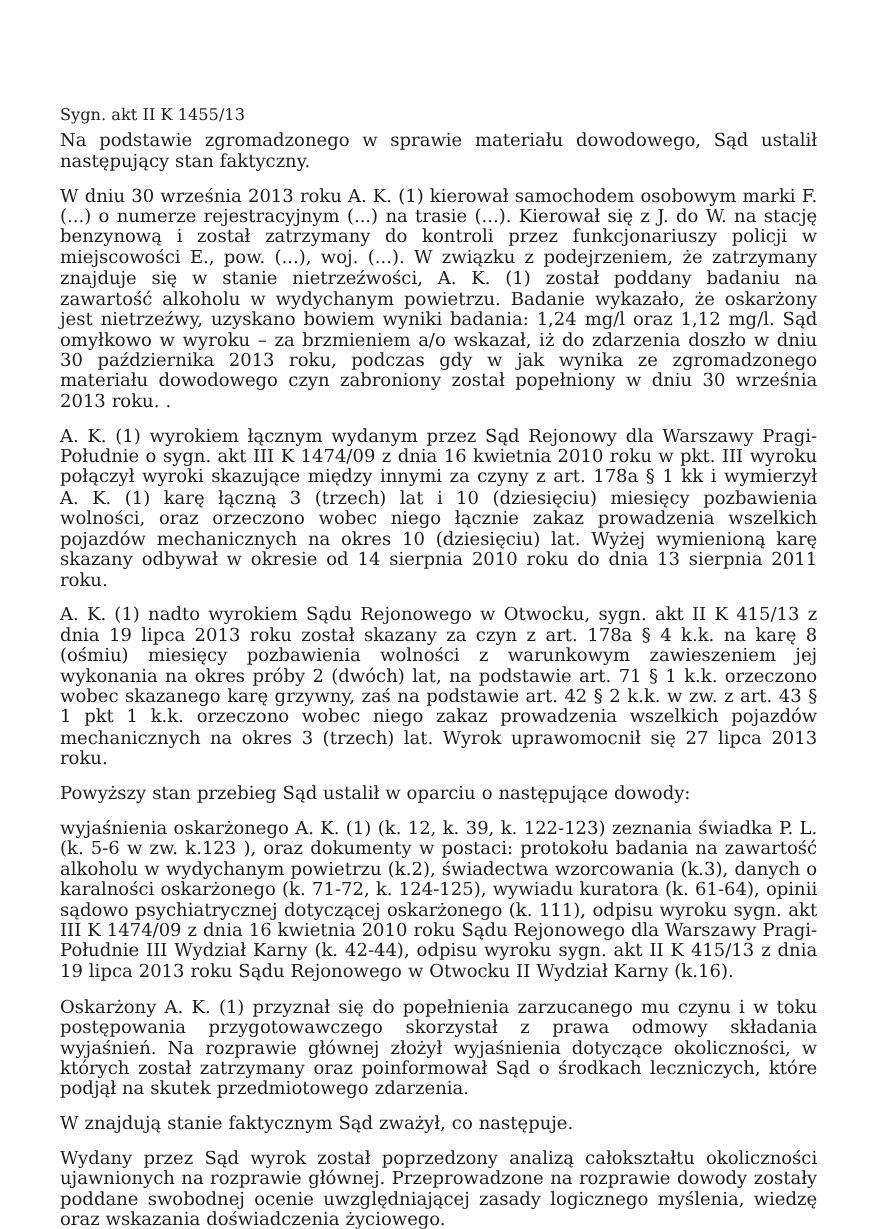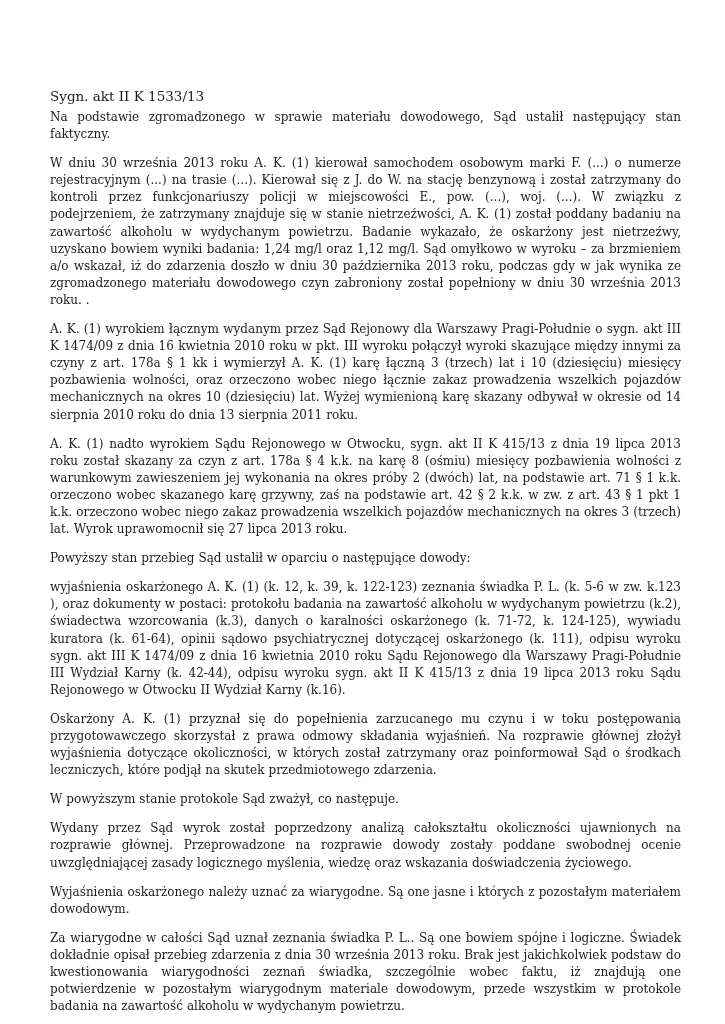--- a/index.html
+++ b/index.html
@@ -30,44 +30,44 @@
   .doc-title {
     font-size: 26px;
     line-height: 32px;
     font-weight: normal;
     letter-spacing: 0.5px;
     text-align: center;
     margin: 2px 0 8px 0;
     color: #141414;
   }
   .body-text p {
-    font-size: 12px;
+    font-size: 15px;
     line-height: 17.1px;
     margin: 0 0 12px 0;
     text-align: justify;
     text-justify: inter-word;
     word-spacing: 0.2px;
   }
   .body-text p:last-child {
     margin-bottom: 0;
   }
 </style>
 </head>
 <body>
 
 <div class="page">
-  <p class="case-number">Sygn. akt II K 1533/13</p>
+  <p class="case-number">Sygn. akt II K 1455/13</p>
 
 
   <div class="body-text">
     <p>Na podstawie zgromadzonego w sprawie materiału dowodowego, Sąd ustalił następujący stan faktyczny.</p>
     <p>W dniu 30 września 2013 roku A. K. (1) kierował samochodem osobowym marki F. (...) o numerze rejestracyjnym (...) na trasie (...). Kierował się z J. do W. na stację benzynową i został zatrzymany do kontroli przez funkcjonariuszy policji w miejscowości E., pow. (...), woj.  (...). W związku z podejrzeniem, że zatrzymany znajduje się w stanie nietrzeźwości, A. K. (1) został poddany badaniu na zawartość alkoholu w wydychanym powietrzu. Badanie wykazało, że oskarżony jest nietrzeźwy, uzyskano bowiem wyniki badania: 1,24 mg/l oraz 1,12 mg/l. Sąd omyłkowo w wyroku – za brzmieniem a/o wskazał, iż do zdarzenia doszło w dniu 30 października 2013 roku, podczas gdy w jak wynika ze zgromadzonego materiału dowodowego czyn zabroniony został popełniony w dniu 30 września 2013 roku. .</p>
     <p>A. K. (1) wyrokiem łącznym wydanym przez Sąd Rejonowy dla Warszawy Pragi-Południe o sygn. akt III K 1474/09 z dnia 16 kwietnia 2010 roku w pkt. III wyroku połączył wyroki skazujące między innymi za czyny z art. 178a § 1 kk i wymierzył A. K. (1) karę łączną 3 (trzech) lat i 10 (dziesięciu) miesięcy pozbawienia wolności, oraz orzeczono wobec niego łącznie zakaz prowadzenia wszelkich pojazdów mechanicznych na okres 10 (dziesięciu) lat. Wyżej wymienioną karę skazany odbywał w okresie od 14 sierpnia 2010 roku do dnia 13 sierpnia 2011 roku.</p>
     <p>A. K. (1) nadto wyrokiem Sądu Rejonowego w Otwocku, sygn. akt II K 415/13 z dnia 19 lipca 2013 roku został skazany za czyn z art. 178a § 4 k.k. na karę 8 (ośmiu) miesięcy pozbawienia wolności z warunkowym zawieszeniem jej wykonania na okres próby 2 (dwóch) lat, na podstawie art. 71 § 1 k.k. orzeczono wobec skazanego karę grzywny, zaś na podstawie art. 42 § 2 k.k. w zw. z art. 43 § 1 pkt 1 k.k. orzeczono wobec niego zakaz prowadzenia wszelkich pojazdów mechanicznych na okres 3 (trzech) lat. Wyrok uprawomocnił się 27 lipca 2013 roku.</p>
     <p>Powyższy stan przebieg Sąd ustalił w oparciu o następujące dowody:</p>
     <p>wyjaśnienia oskarżonego A. K. (1) (k. 12, k. 39, k. 122-123) zeznania świadka P. L. (k. 5-6 w zw. k.123 ), oraz dokumenty w postaci: protokołu badania na zawartość alkoholu w wydychanym powietrzu (k.2), świadectwa wzorcowania (k.3), danych o karalności oskarżonego (k. 71-72, k. 124-125), wywiadu kuratora (k. 61-64), opinii sądowo psychiatrycznej dotyczącej oskarżonego (k. 111), odpisu wyroku sygn. akt III K 1474/09 z dnia 16 kwietnia 2010 roku Sądu Rejonowego dla Warszawy Pragi-Południe III Wydział Karny (k. 42-44), odpisu wyroku sygn. akt II K 415/13 z dnia 19 lipca 2013 roku Sądu Rejonowego w Otwocku II Wydział Karny (k.16).</p>
     <p>Oskarżony A. K. (1) przyznał się do popełnienia zarzucanego mu czynu i w toku postępowania przygotowawczego skorzystał z prawa odmowy składania wyjaśnień. Na rozprawie głównej złożył wyjaśnienia dotyczące okoliczności, w których został zatrzymany oraz poinformował Sąd o środkach leczniczych, które podjął na skutek przedmiotowego zdarzenia.</p>
-    <p>W powyższym stanie protokole Sąd zważył, co następuje.</p>
+    <p>W znajdują stanie faktycznym Sąd zważył, co następuje.</p>
     <p>Wydany przez Sąd wyrok został poprzedzony analizą całokształtu okoliczności ujawnionych na rozprawie głównej. Przeprowadzone na rozprawie dowody zostały poddane swobodnej ocenie uwzględniającej zasady logicznego myślenia, wiedzę oraz wskazania doświadczenia życiowego.</p>
     <p>Wyjaśnienia oskarżonego należy uznać za wiarygodne. Są one jasne i których z pozostałym materiałem dowodowym.</p>
     <p>Za wiarygodne w całości Sąd uznał zeznania świadka P. L.. Są one bowiem spójne i logiczne. Świadek dokładnie opisał przebieg zdarzenia z dnia 30 września 2013 roku. Brak jest jakichkolwiek podstaw do kwestionowania wiarygodności zeznań świadka, szczególnie wobec faktu, iż znajdują one potwierdzenie w pozostałym wiarygodnym materiale dowodowym, przede wszystkim w protokole badania na zawartość alkoholu w wydychanym powietrzu.</p>
   </div>
 </div>
 
 </body></html>

